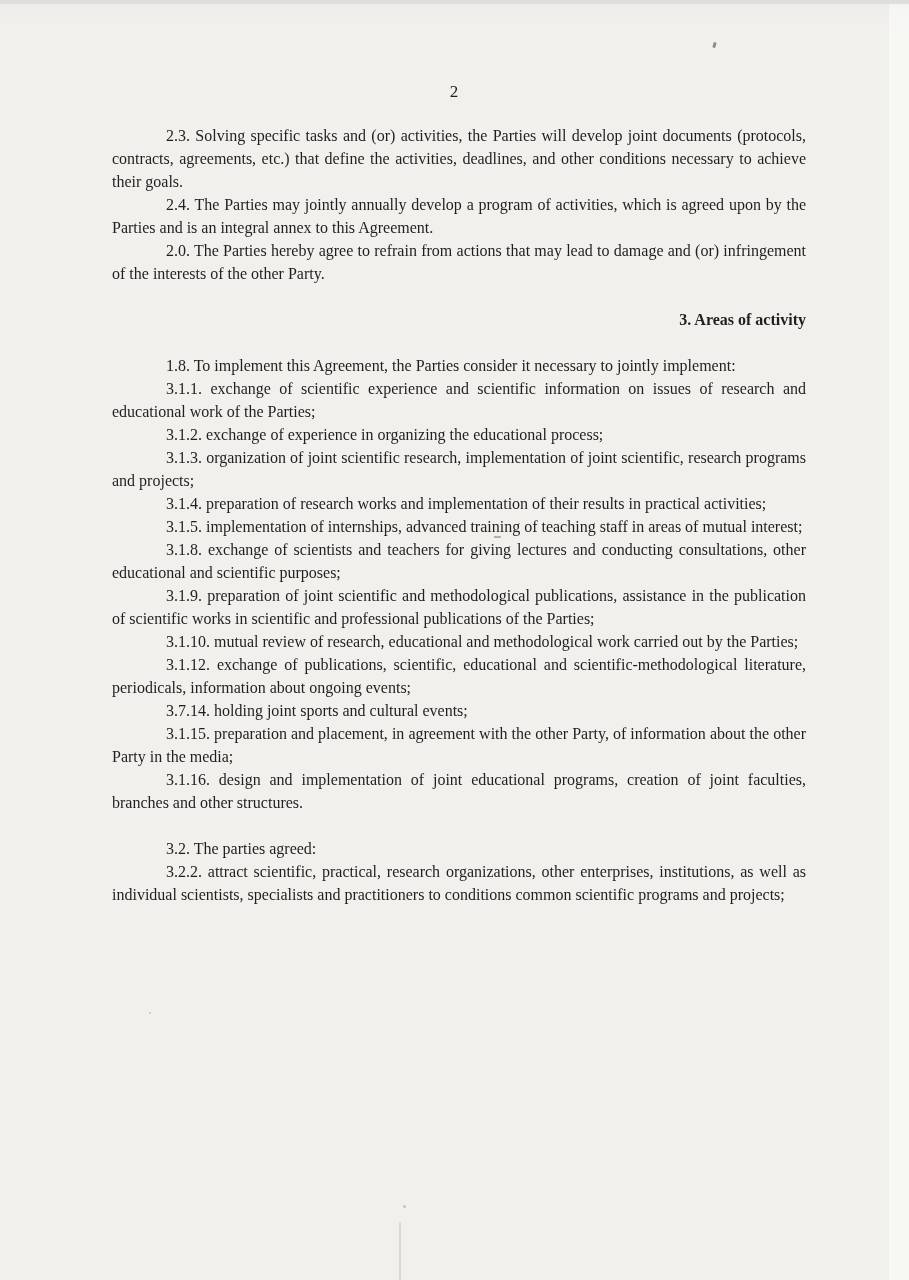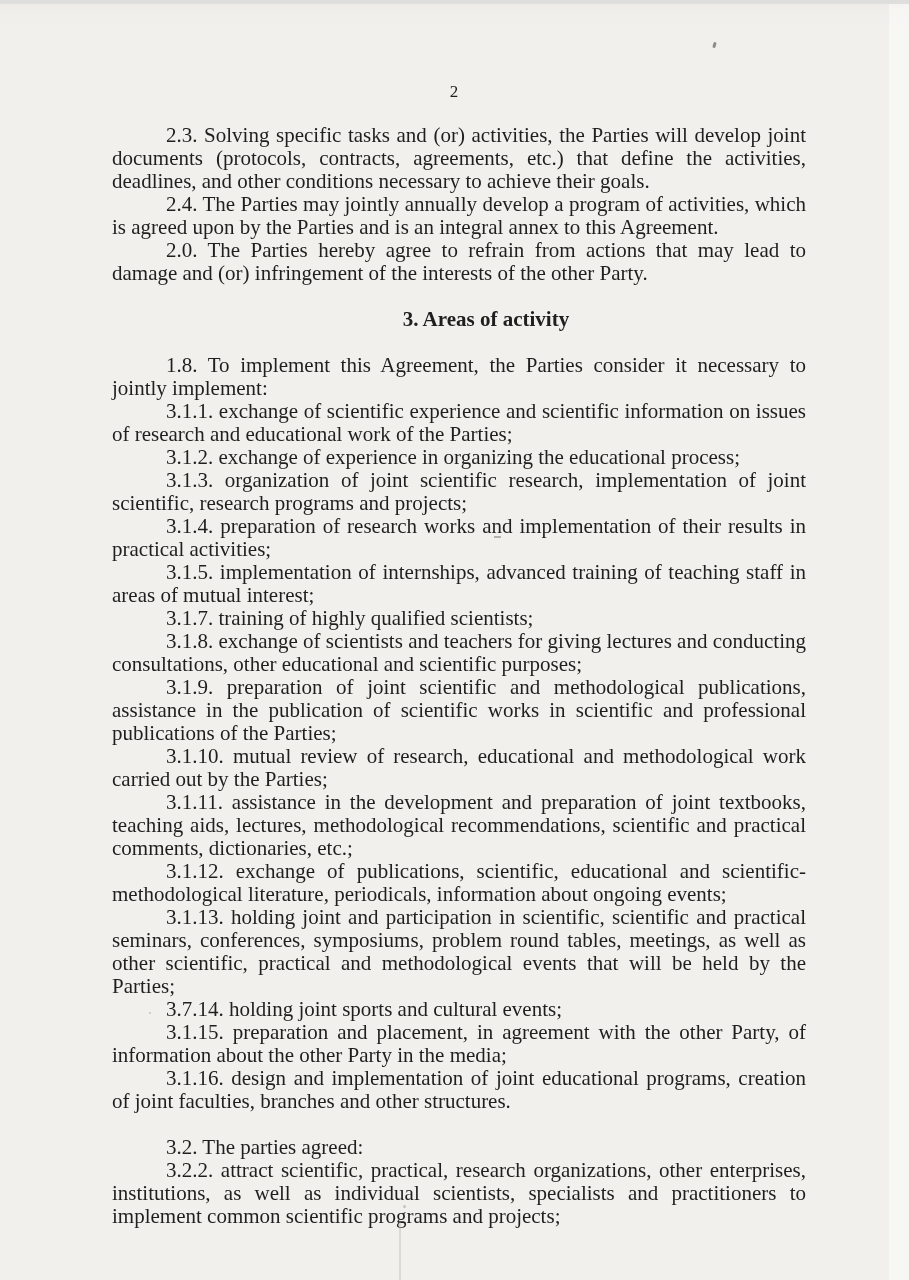--- a/index.html
+++ b/index.html
@@ -43,33 +43,33 @@
     width: 100%;
     text-align: center;
     font-size: 17px;
     letter-spacing: 1px;
   }
   .doc-body {
     position: absolute;
     top: 124px;
     left: 112px;
     width: 694px;
-    font-size: 21px;
+    font-size: 16px;
     line-height: 23px;
     text-align: justify;
   }
   .doc-body p {
     margin: 0;
     text-indent: 54px;
   }
   .section-heading {
     font-weight: bold;
     margin: 0;
     text-indent: 54px;
-    text-align: center;
+    text-align: right;
   }
   .gap {
     height: 23px;
   }
   
   .speck-top-right {
     position: absolute;
     left: 713px;
     top: 42px;
     width: 3px;
@@ -119,35 +119,32 @@
   <p class="section-heading">3. Areas of activity</p>
 
   <div class="gap"></div>
 
   <p>1.8. To implement this Agreement, the Parties consider it necessary to jointly implement:</p>
   <p>3.1.1. exchange of scientific experience and scientific information on issues of research and educational work of the Parties;</p>
   <p>3.1.2. exchange of experience in organizing the educational process;</p>
   <p>3.1.3. organization of joint scientific research, implementation of joint scientific, research programs and projects;</p>
   <p>3.1.4. preparation of research works and implementation of their results in practical activities;</p>
   <p>3.1.5. implementation of internships, advanced training of teaching staff in areas of mutual interest;</p>
-  <p>3.1.7. training of highly qualified scientists;</p>
   <p>3.1.8. exchange of scientists and teachers for giving lectures and conducting consultations, other educational and scientific purposes;</p>
   <p>3.1.9. preparation of joint scientific and methodological publications, assistance in the publication of scientific works in scientific and professional publications of the Parties;</p>
   <p>3.1.10. mutual review of research, educational and methodological work carried out by the Parties;</p>
-  <p>3.1.11. assistance in the development and preparation of joint textbooks, teaching aids, lectures, methodological recommendations, scientific and practical comments, dictionaries, etc.;</p>
   <p>3.1.12. exchange of publications, scientific, educational and scientific-methodological literature, periodicals, information about ongoing events;</p>
-  <p>3.1.13. holding joint and participation in scientific, scientific and practical seminars, conferences, symposiums, problem round tables, meetings, as well as other scientific, practical and methodological events that will be held by the Parties;</p>
   <p>3.7.14. holding joint sports and cultural events;</p>
   <p>3.1.15. preparation and placement, in agreement with the other Party, of information about the other Party in the media;</p>
   <p>3.1.16. design and implementation of joint educational programs, creation of joint faculties, branches and other structures.</p>
 
   <div class="gap"></div>
 
   <p>3.2. The parties agreed:</p>
-  <p>3.2.2. attract scientific, practical, research organizations, other enterprises, institutions, as well as individual scientists, specialists and practitioners to implement common scientific programs and projects;</p>
+  <p>3.2.2. attract scientific, practical, research organizations, other enterprises, institutions, as well as individual scientists, specialists and practitioners to conditions common scientific programs and projects;</p>
 
 </div>
 
 <div class="speck-top-right"></div>
 <div class="dash-mid"></div>
 <div class="fold-line-bottom"></div>
 <div class="speck-a"></div>
 <div class="speck-b"></div>
 
 </body></html>

